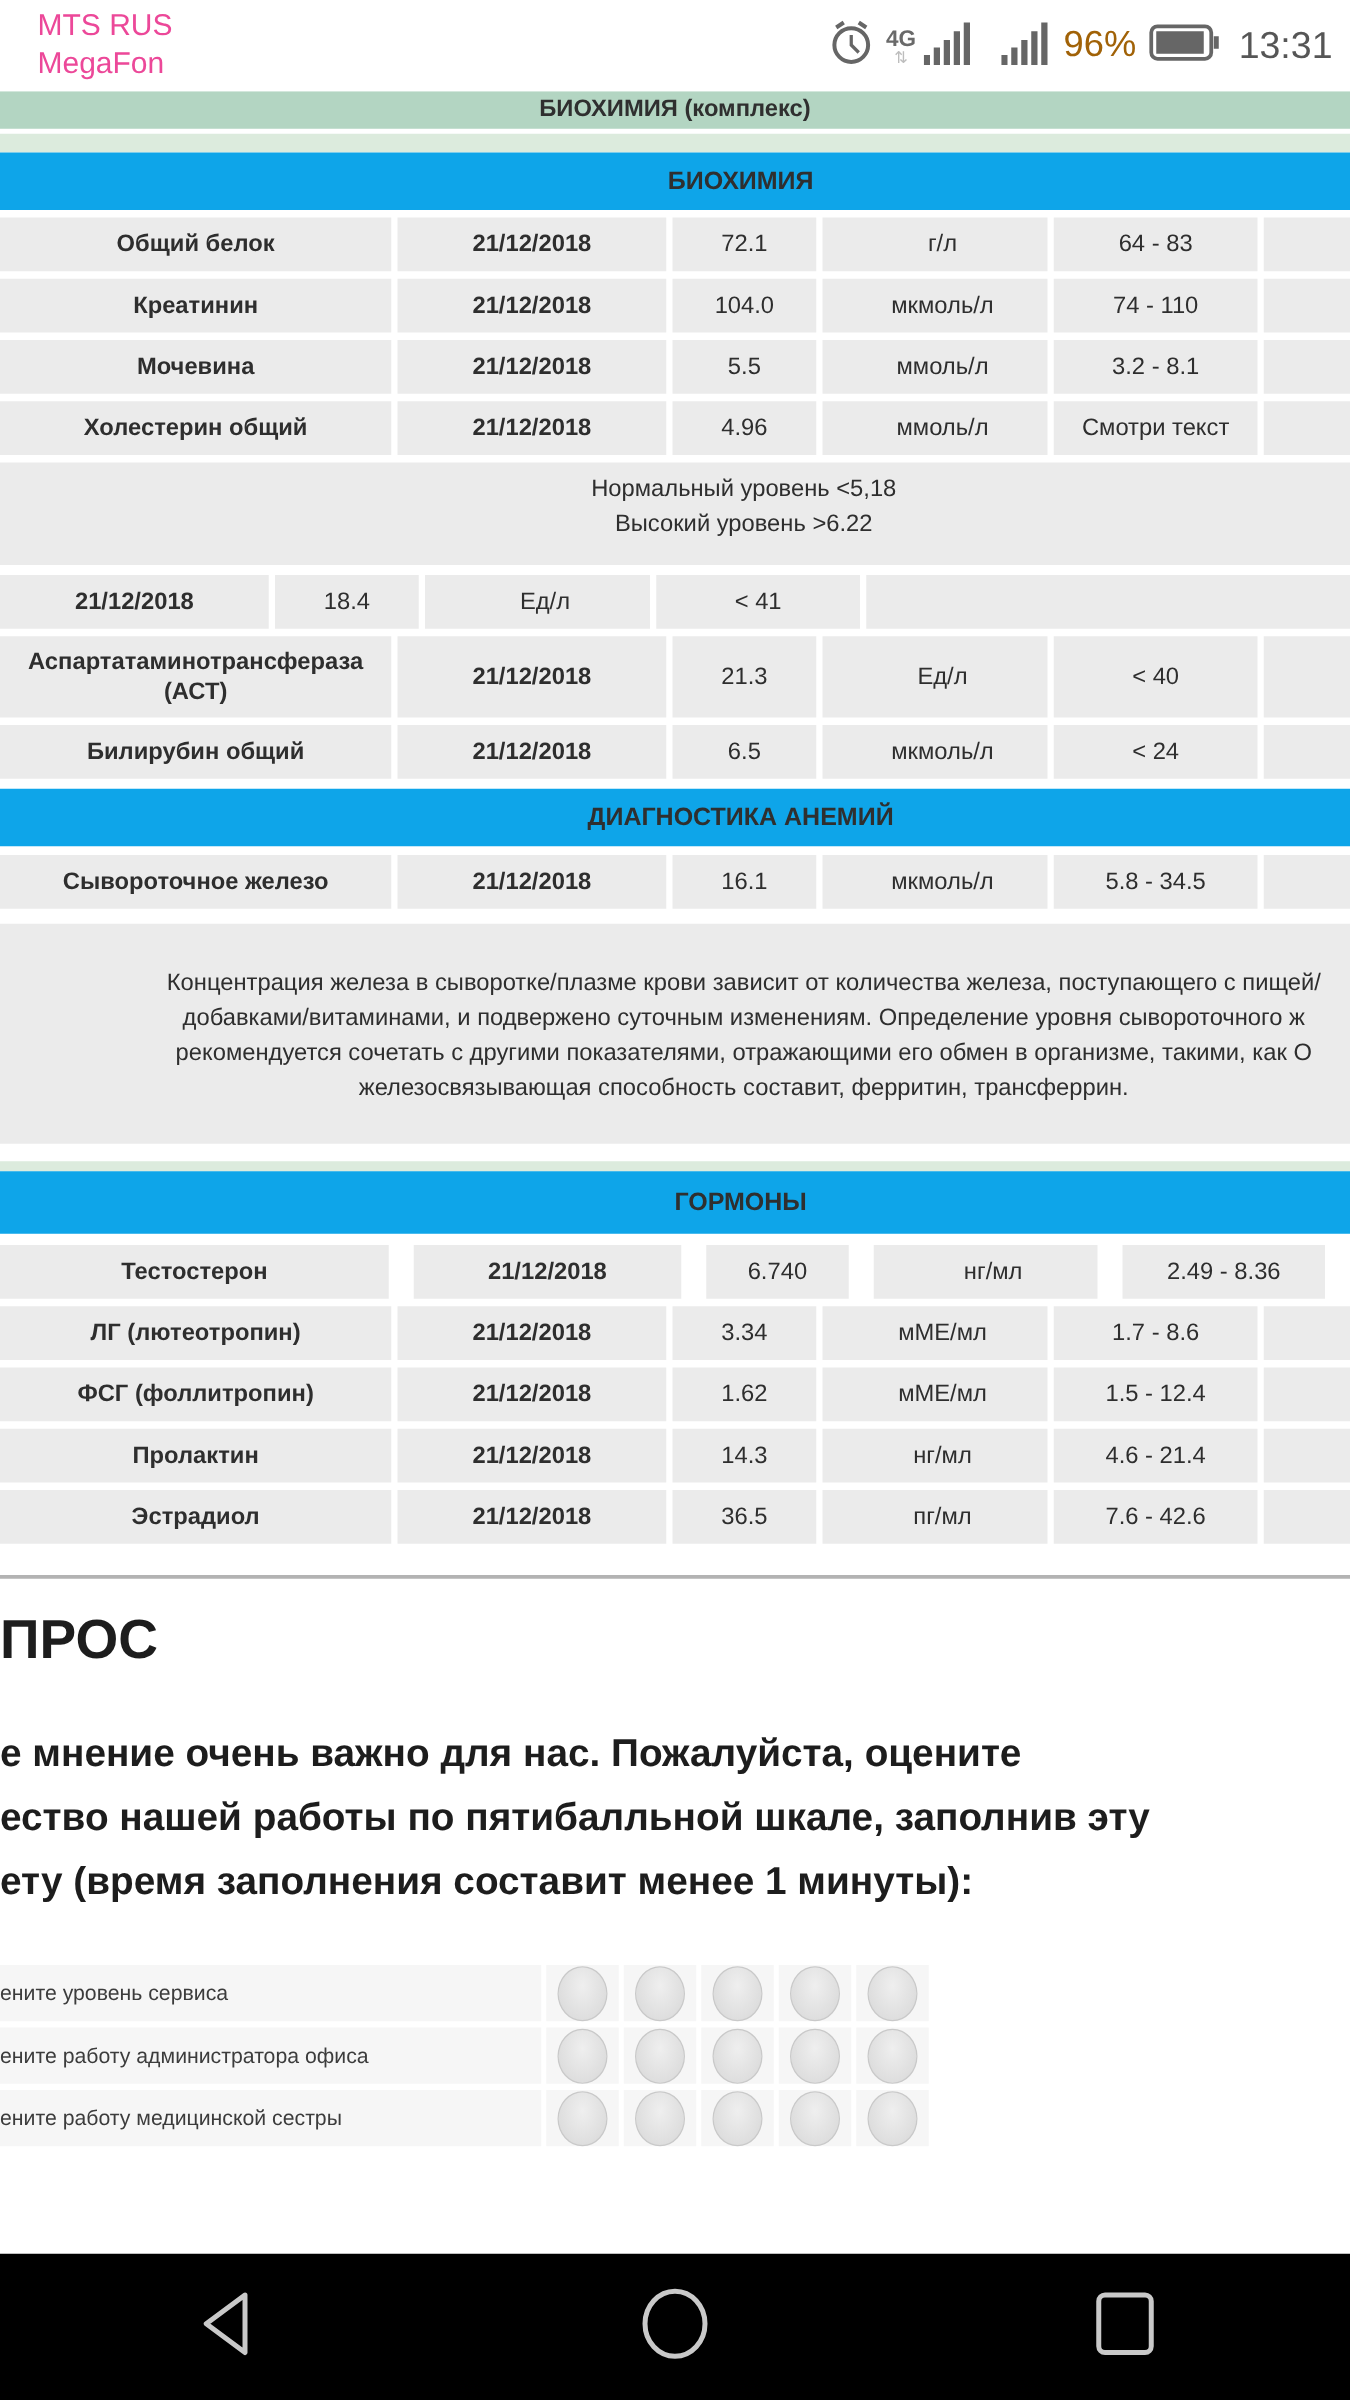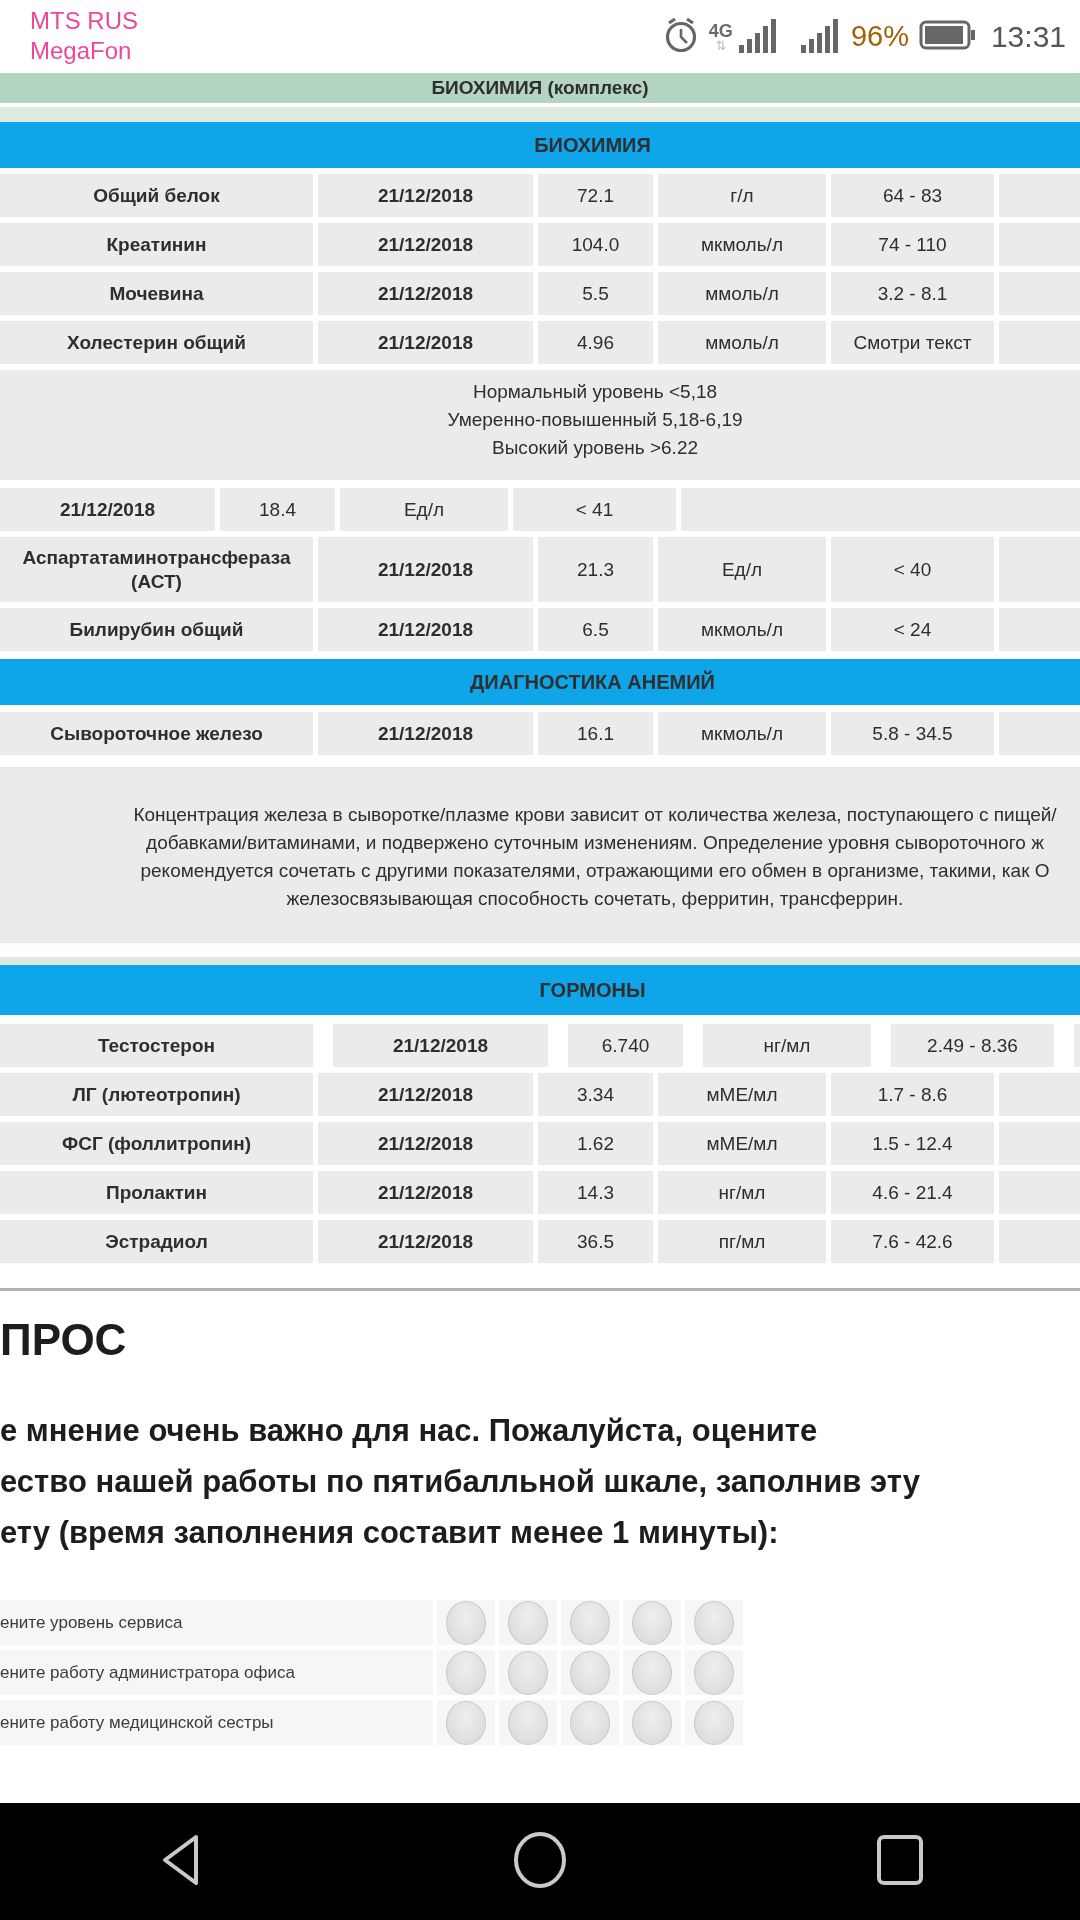--- a/index.html
+++ b/index.html
@@ -23,21 +23,21 @@
   .pale{height:15px;background:#dcebdd;margin-top:4px;}
   .secheader{height:46px;background:#0ea5e9;display:flex;align-items:center;justify-content:center;
              font-size:20px;font-weight:bold;color:#2f2f2f;padding-left:105px;}
   
   .t-row{display:flex;gap:5px;margin-top:6px;}
   .t-cell{background:#ebebeb;display:flex;align-items:center;justify-content:center;
           text-align:center;font-size:19px;min-height:43px;}
   .c-name{width:313px;font-weight:bold;line-height:24px;}
   .c-date{width:215px;font-weight:bold;}
   .c-val{width:115px;}
-  .c-unit{width:168px;}
+  .c-unit{width:168px;padding-left:12px;}
   .c-range{width:163px;}
   .c-extra{flex:1;}
   .note{background:#ebebeb;margin-top:6px;padding:8px 0 18px 110px;text-align:center;
         font-size:19px;line-height:28px;color:#2e2e2e;}
   .note div{white-space:nowrap;}
   
   .rule{height:3px;background:#b3b3b3;margin-top:25px;}
   .survey-h1{font-size:44px;font-weight:bold;color:#1d1d1d;margin:26px 0 0 0;line-height:46px;}
   .survey-intro{margin-top:42px;font-size:31px;font-weight:bold;color:#1d1d1d;line-height:51px;}
   .survey-intro div{white-space:nowrap;}
@@ -142,21 +142,20 @@
     <div class="t-cell c-name">Холестерин общий</div>
     <div class="t-cell c-date">21/12/2018</div>
     <div class="t-cell c-val">4.96</div>
     <div class="t-cell c-unit">ммоль/л</div>
     <div class="t-cell c-range">Смотри текст</div>
     <div class="t-cell c-extra"></div>
   </div>
 
   <div class="note">
     <div>Нормальный уровень &lt;5,18</div>
-    <div>Умеренно-повышенный 5,18-6,19</div>
     <div>Высокий уровень &gt;6.22</div>
   </div>
 
   <div class="t-row" style="margin-top:8px;">
     <div class="t-cell c-date">21/12/2018</div>
     <div class="t-cell c-val">18.4</div>
     <div class="t-cell c-unit">Ед/л</div>
     <div class="t-cell c-range">&lt; 41</div>
     <div class="t-cell c-extra"></div>
   </div>
@@ -184,21 +183,21 @@
     <div class="t-cell c-val">16.1</div>
     <div class="t-cell c-unit">мкмоль/л</div>
     <div class="t-cell c-range">5.8 - 34.5</div>
     <div class="t-cell c-extra"></div>
   </div>
 
   <div class="note" style="margin-top:12px;padding-top:34px;padding-bottom:30px;">
     <div>Концентрация железа в сыворотке/плазме крови зависит от количества железа, поступающего с пищей/</div>
     <div>добавками/витаминами, и подвержено суточным изменениям. Определение уровня сывороточного ж</div>
     <div>рекомендуется сочетать с другими показателями, отражающими его обмен в организме, такими, как О</div>
-    <div>железосвязывающая способность сочетать, ферритин, трансферрин.</div>
+    <div>железосвязывающая способность составит, ферритин, трансферрин.</div>
   </div>
 
   <div class="pale" style="margin-top:14px;height:8px;"></div>
   <div class="secheader" style="height:50px;">ГОРМОНЫ</div>
   <div class="t-row" style="margin-top:9px;gap:20px;">
     <div class="t-cell c-name">Тестостерон</div>
     <div class="t-cell c-date">21/12/2018</div>
     <div class="t-cell c-val">6.740</div>
     <div class="t-cell c-unit">нг/мл</div>
     <div class="t-cell c-range">2.49 - 8.36</div>

